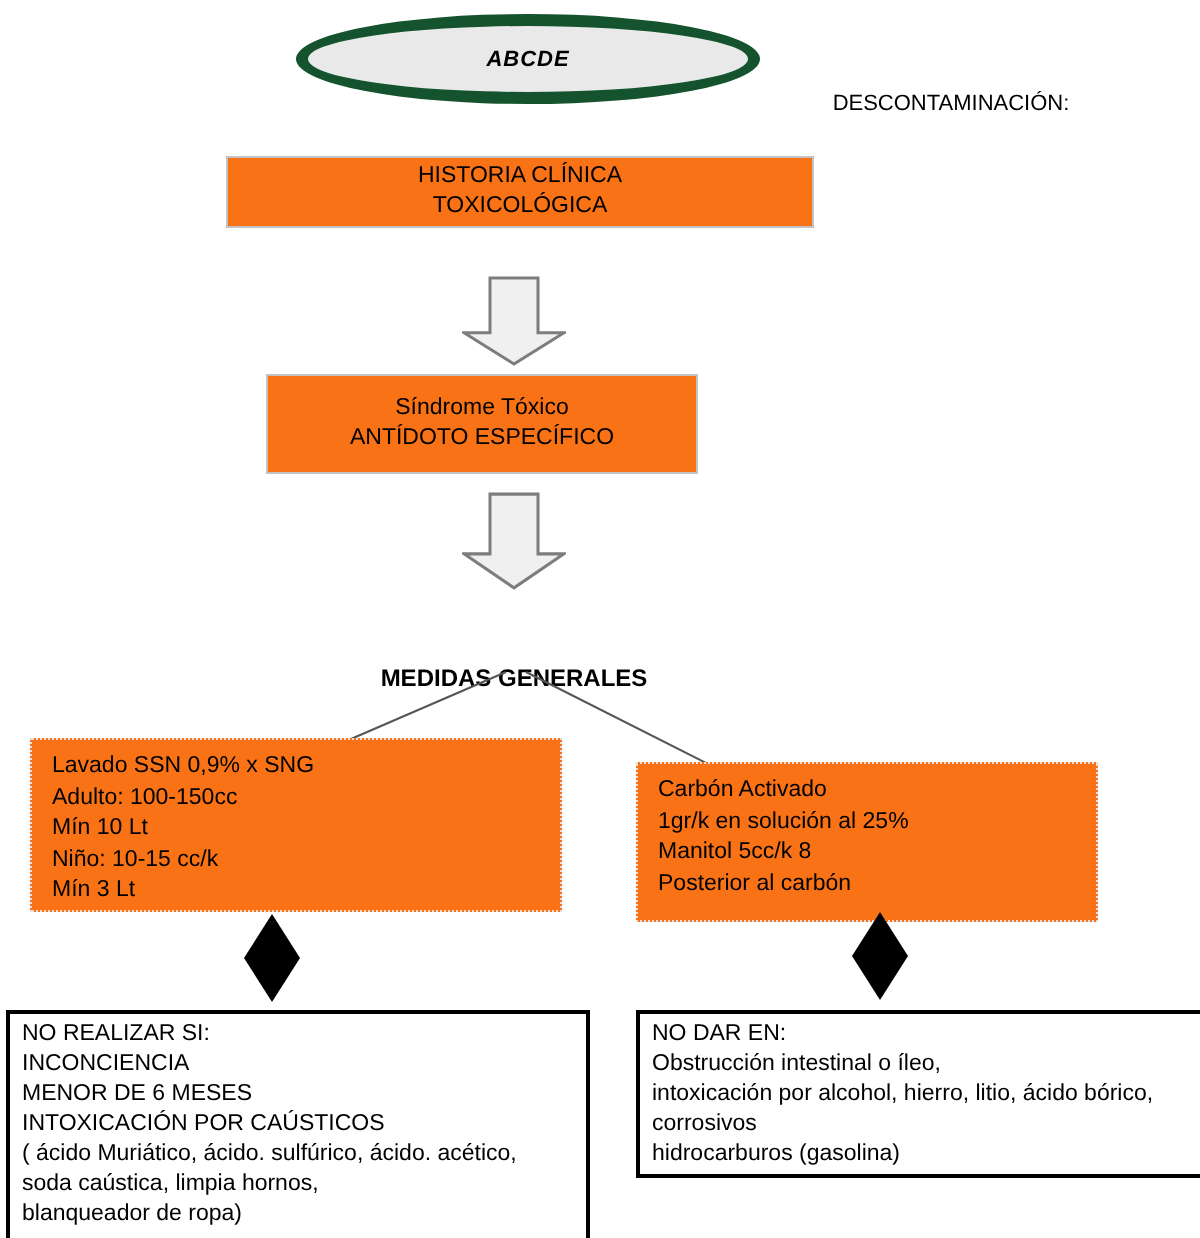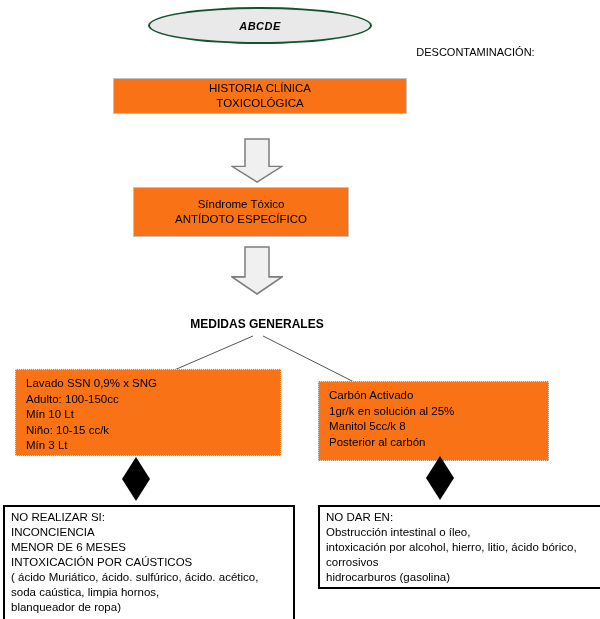--- a/index.html
+++ b/index.html
@@ -10,21 +10,21 @@
     background: #ffffff;
     font-family: "Liberation Sans", sans-serif;
     color: #000;
     overflow: hidden;
   }
   .abs { position: absolute; }
 
   .ellipse {
     left: 148px; top: 7px; width: 220px; height: 33px;
     background: #e9e9e9;
-    border: 2px solid #14532d;
+    border: 6px solid #14532d;
     border-radius: 50%;
     display: flex; align-items: center; justify-content: center;
     font-size: 11px; font-weight: bold; font-style: italic;
     letter-spacing: .5px;
   }
 
   .note {
     left: 378px; top: 20px; width: 195px;
     text-align: center; font-size: 11px; line-height: 14px; margin-top: 25px;
   }
@@ -39,21 +39,21 @@
     display: flex; flex-direction: column;
     align-items: center; justify-content: center;
     line-height: 15px; text-align: center;
   }
   #historia-box { left: 113px; top: 78px; width: 294px; height: 36px; }
   #sindrome-box { left: 133px; top: 187px; width: 216px; height: 50px; }
 
   .arrow-svg { display: block; }
 
   #medidas-heading {
-    left: 157px; top: 317px; width: 200px;
+    left: 157px; top: 332px; width: 200px;
     text-align: center; font-size: 12px; font-weight: bold;
   }
 
   .leftlist {
     padding: 6px 6px 0 10px;
     line-height: 15.5px;
     font-size: 11.5px;
   }
   #lavado-box { left: 15px; top: 369px; width: 266px; height: 87px; border: 1px dotted #e0e0e0; }
   #carbon-box { left: 318px; top: 381px; width: 231px; height: 80px; border: 1px dotted #e0e0e0; }

